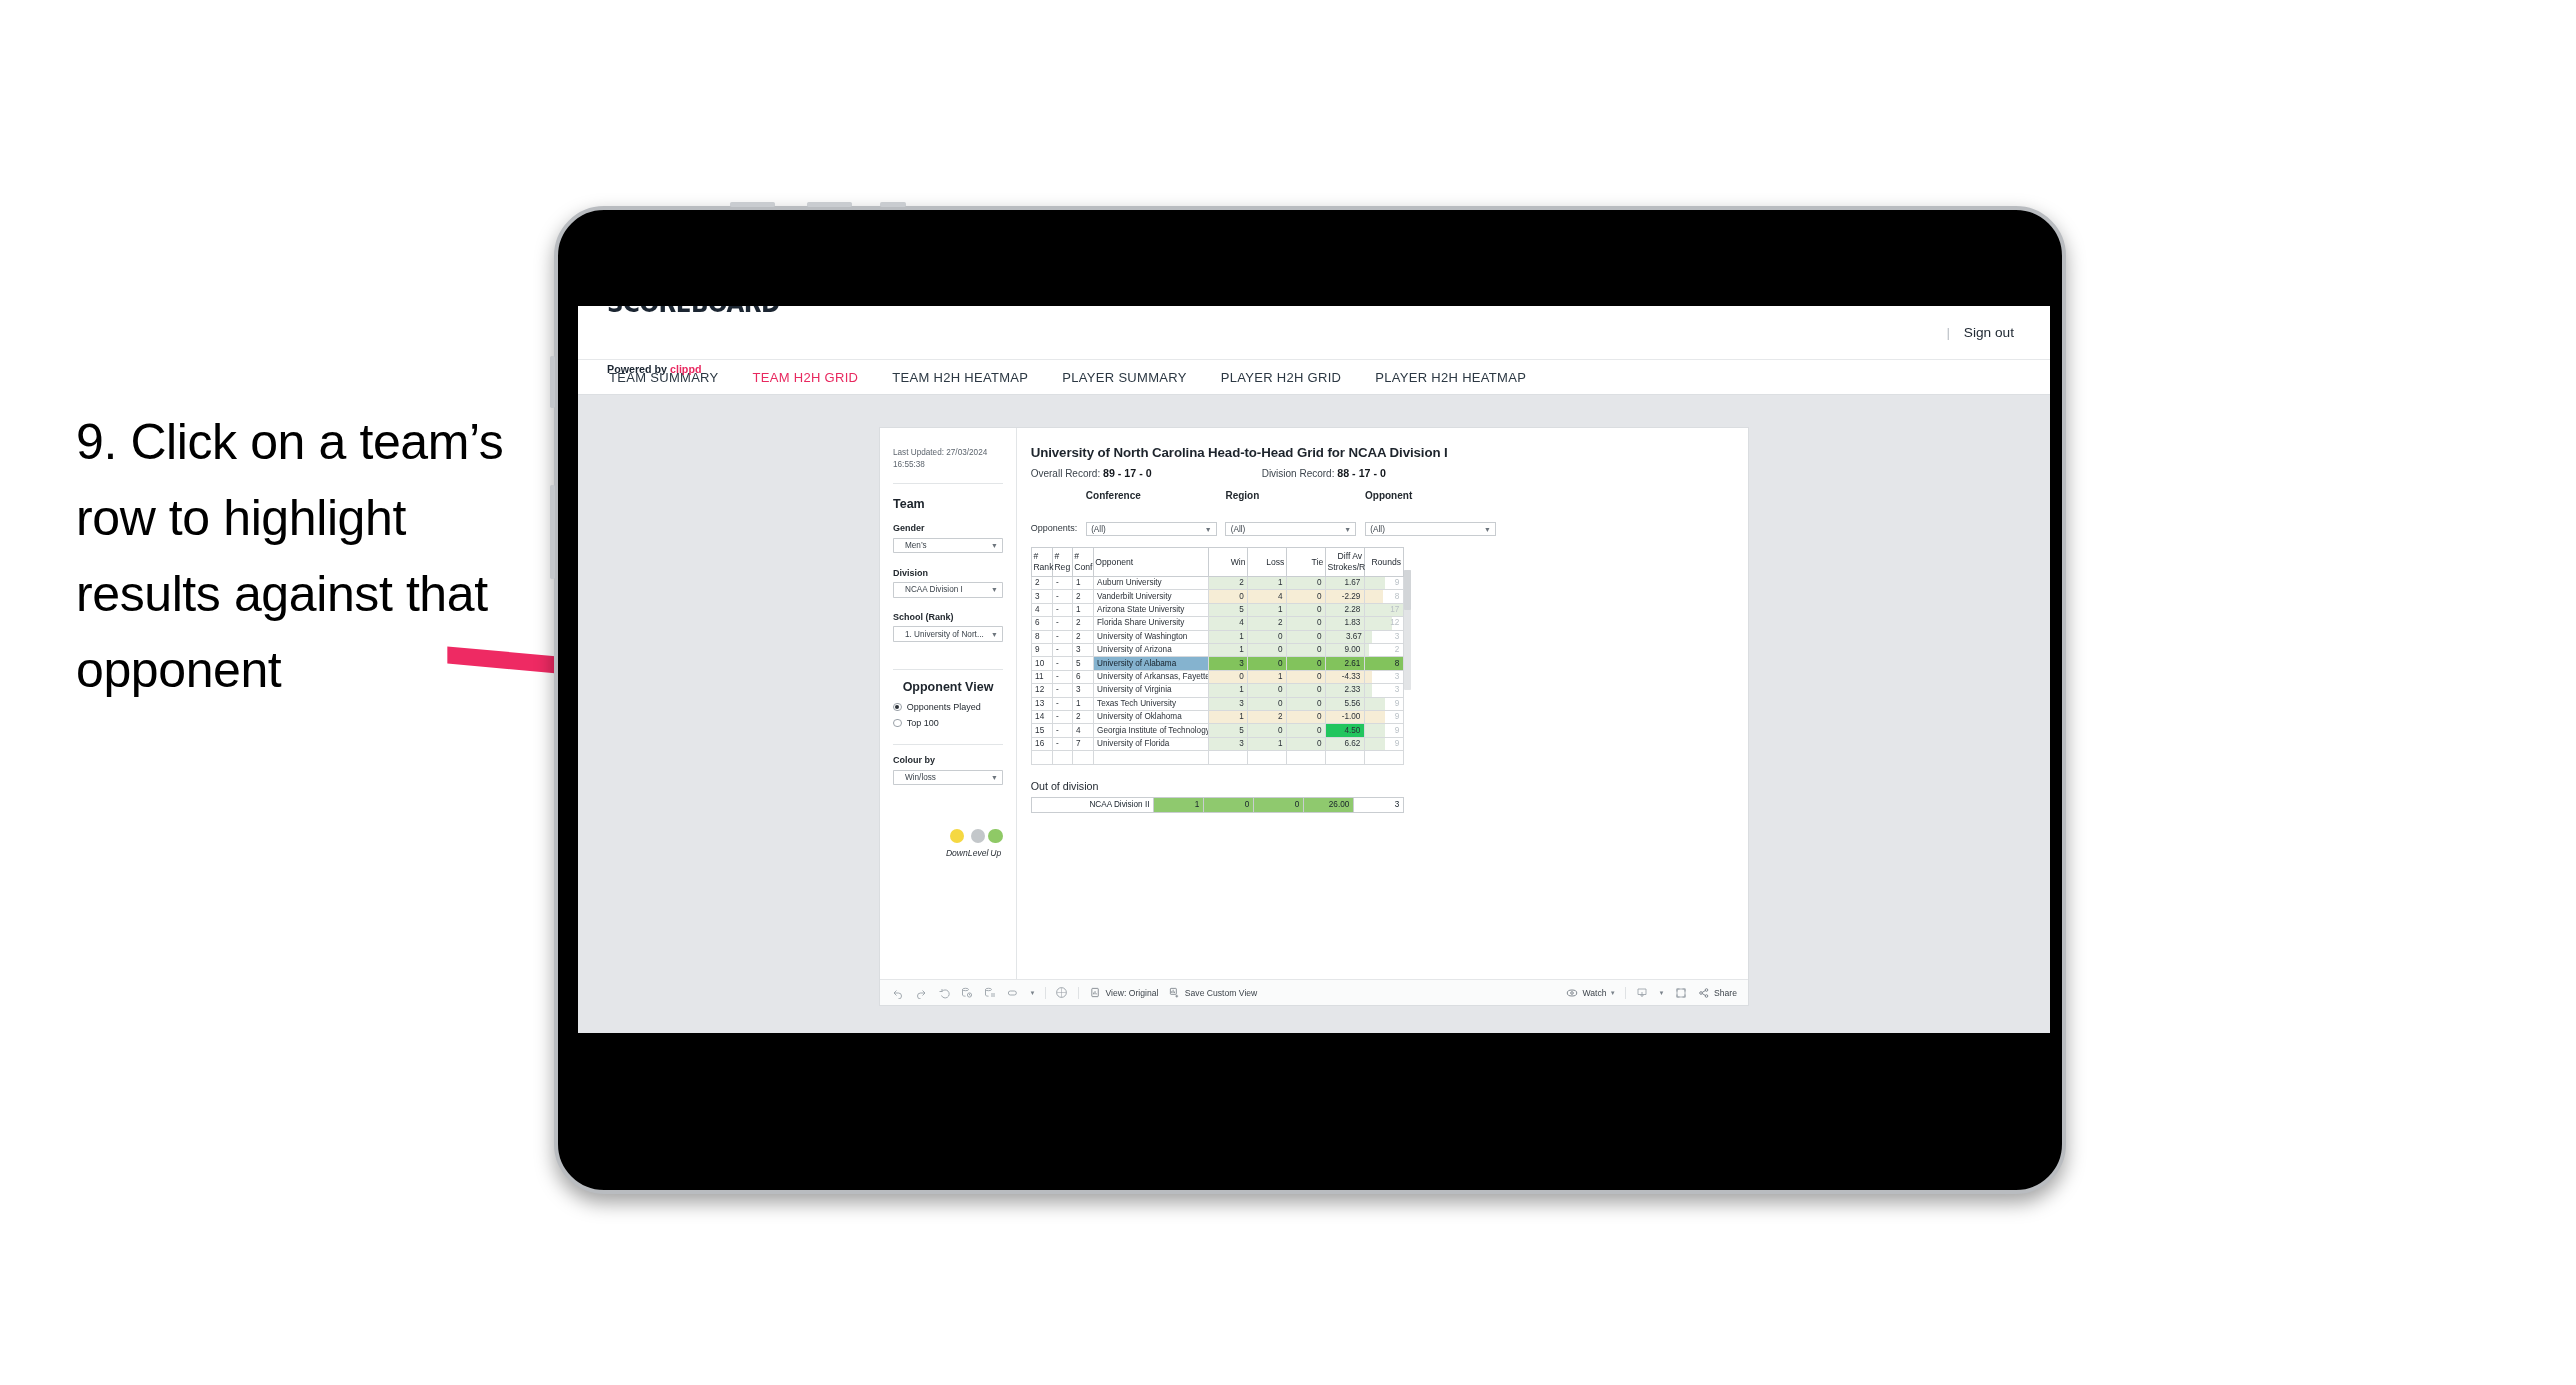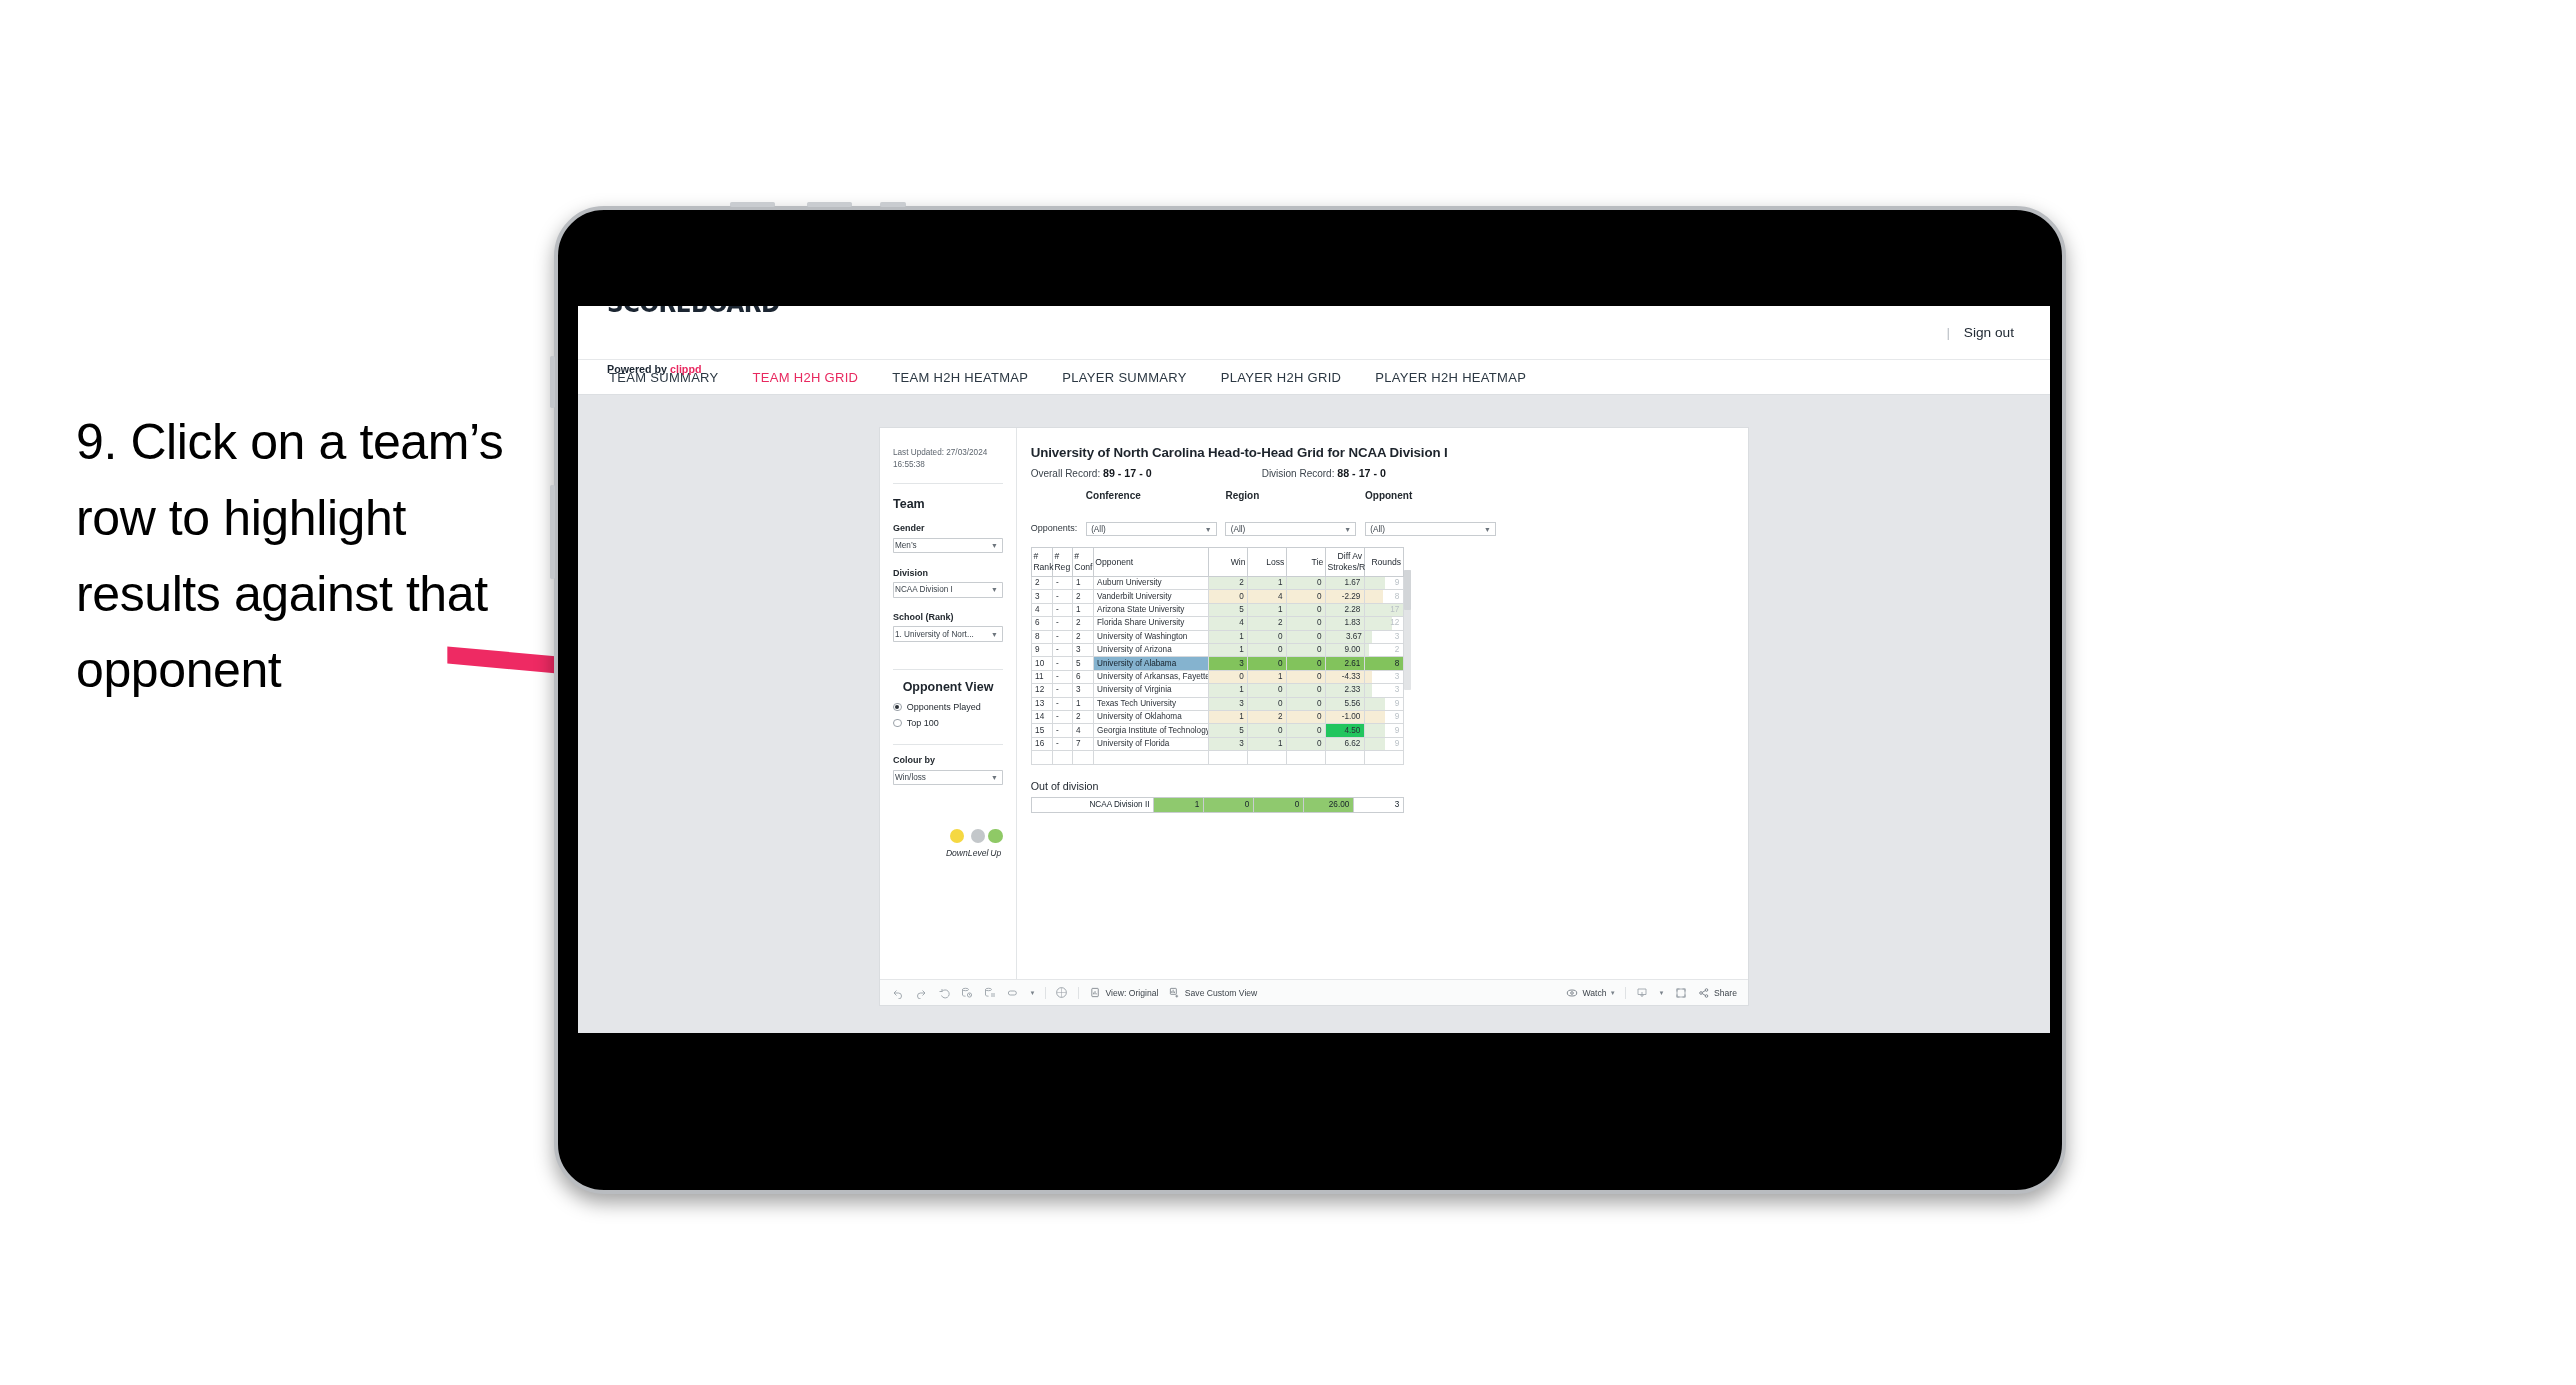--- a/index.html
+++ b/index.html
@@ -196,21 +196,21 @@
     margin: 13.7px 0 12px 0;
   }
   .sb-title.center { text-align: center; }
   .fld-label { font-size: 9px; font-weight: 700; color: #23292f; margin-bottom: 4.3px; }
   .sel {
     height: 15.5px;
     border: 0.9px solid #c8ccd0;
     background: #fff;
     border-radius: 0.9px;
     display: flex; align-items: center;
-    padding: 0 1px;
+    padding: 0 11px;
     font-size: 8.2px;
     color: #3b434b;
     position: relative;
     margin-bottom: 14.6px;
     white-space: nowrap; overflow: hidden;
   }
   .sel .caret {
     position: absolute; right: 4.3px;
     font-size: 6.9px; color: #6d757d;
   }

